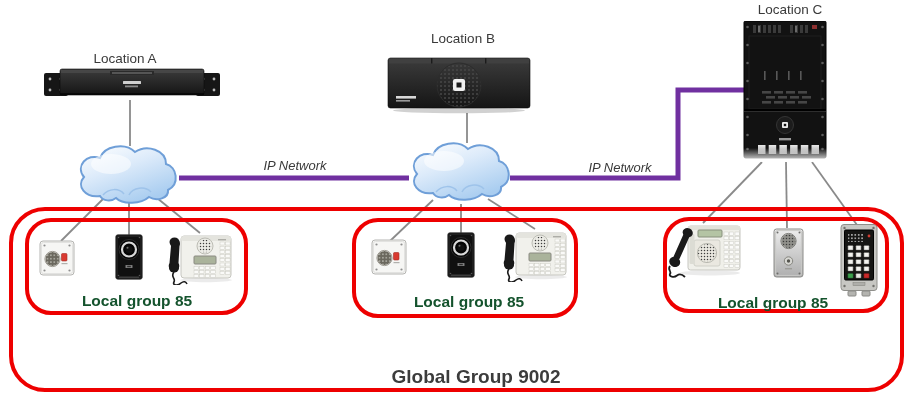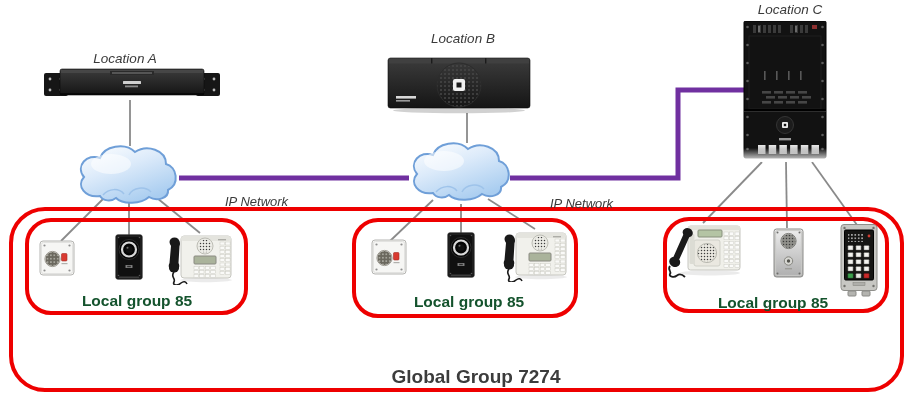--- a/index.html
+++ b/index.html
@@ -6,24 +6,24 @@
   .canvas{position:relative;width:912px;height:402px;background:#ffffff;overflow:hidden;
           font-family:"Liberation Sans", sans-serif;}
   svg{display:block;}
   .wires{position:absolute;left:0;top:0;z-index:1;}
   .device{position:absolute;z-index:10;}
   .cloud{position:absolute;z-index:10;}
   .group-rect{position:absolute;z-index:20;border:4.5px solid #ee0000;background:transparent;
               box-sizing:border-box;pointer-events:none;}
   .global-rect{border-radius:36px;}
   .local-rect{border-radius:26px;}
-  .loc-label{position:absolute;z-index:25;font-style:italic;font-size:13.5px;color:#3a3a3a;
+  .loc-label{position:absolute;z-index:25;font-size:13.5px;color:#3a3a3a;
              text-align:center;white-space:nowrap;}
   .ip-label{position:absolute;z-index:25;font-style:italic;font-size:13px;color:#3a3a3a;
-            text-align:left;white-space:nowrap;margin-top:36px;}
+            text-align:center;white-space:nowrap;}
   .local-label{position:absolute;z-index:25;font-weight:bold;font-size:15.5px;color:#14532d;
                text-align:center;white-space:nowrap;}
   .global-label{position:absolute;z-index:25;font-weight:bold;font-size:19px;color:#3c3c3c;
                 text-align:center;white-space:nowrap;}
 </style>
 </head>
 <body>
 
 <div class="canvas">
 
@@ -486,15 +486,15 @@
   </div>
 
   <div class="group-rect global-rect" style="left:9px;top:207px;width:895px;height:185px"></div>
   <div class="group-rect local-rect" style="left:25px;top:218px;width:223px;height:97px"></div>
   <div class="group-rect local-rect" style="left:352px;top:218px;width:226px;height:100px"></div>
   <div class="group-rect local-rect" style="left:663px;top:217px;width:226px;height:96px"></div>
 
   <div class="local-label" style="left:27px;top:292px;width:220px">Local group 85</div>
   <div class="local-label" style="left:359px;top:293px;width:220px">Local group 85</div>
   <div class="local-label" style="left:665px;top:294px;width:216px">Local group 85</div>
-  <div class="global-label" style="left:40px;top:366px;width:872px">Global Group 7274</div>
+  <div class="global-label" style="left:40px;top:366px;width:872px">Global Group 9002</div>
 
 </div>
 
 </body></html>

